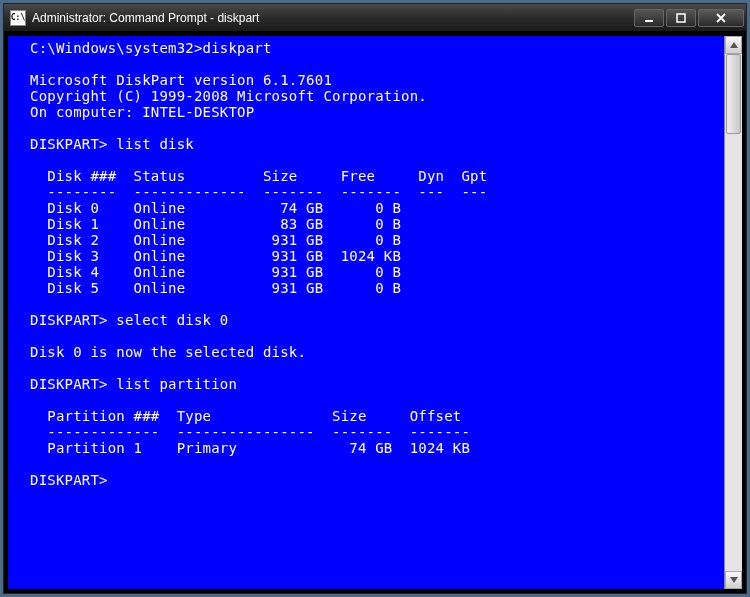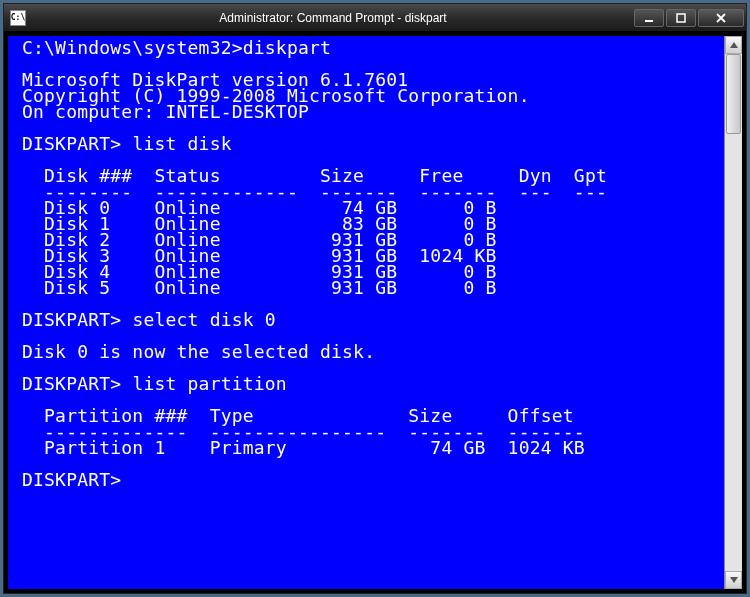--- a/index.html
+++ b/index.html
@@ -40,21 +40,21 @@
     margin-right: 6px;
     display: flex;
     align-items: center;
     justify-content: center;
     font-size: 8px;
     color: #000;
     border: 1px solid #888;
     font-family: monospace;
     font-weight: bold;
   }
-  .titlebar .title { flex: 1; text-align: center; }
+  .titlebar .title { flex: 1; }
   .win-btns { display: flex; gap: 2px; }
   .win-btn {
     width: 30px;
     height: 18px;
     background: linear-gradient(to bottom, #555, #2a2a2a);
     border: 1px solid #666;
     border-radius: 2px;
     display: flex;
     align-items: center;
     justify-content: center;
@@ -67,24 +67,24 @@
     flex: 1;
     display: flex;
     background: #000;
     padding: 4px;
   }
   .terminal {
     flex: 1;
     background: #0000ff;
     color: #ffffff;
     font-family: "Consolas", "Lucida Console", monospace;
-    font-size: 18px;
+    font-size: 14px;
     line-height: 16px;
     white-space: pre;
-    padding: 4px 14px;
+    padding: 4px 22px;
     overflow: hidden;
     letter-spacing: 0.2px;
   }
   .scrollbar {
     width: 18px;
     background: #e8e8e8;
     display: flex;
     flex-direction: column;
     border-left: 1px solid #888;
   }

